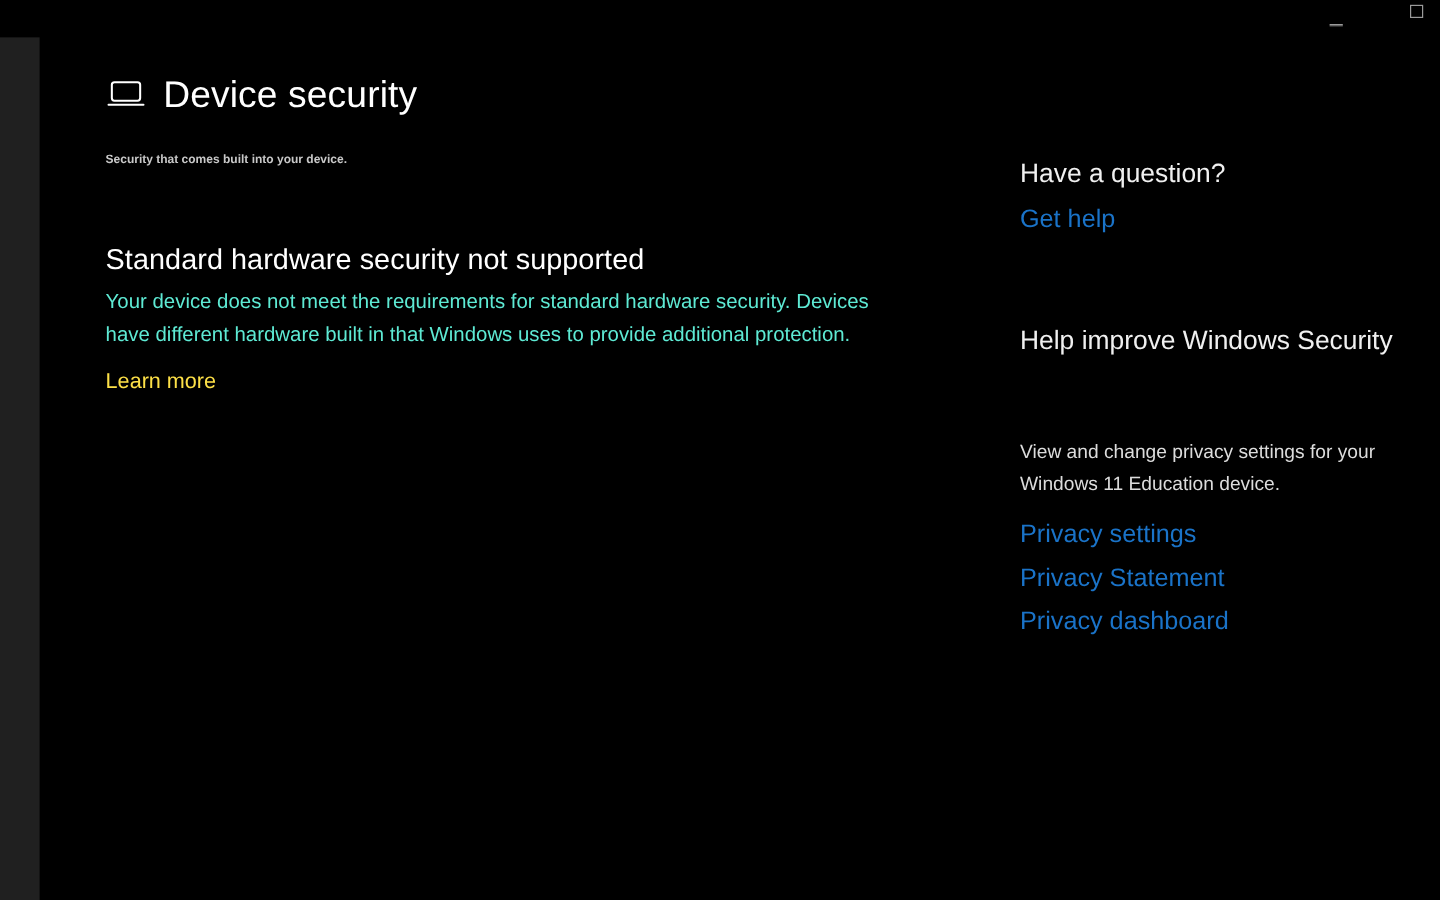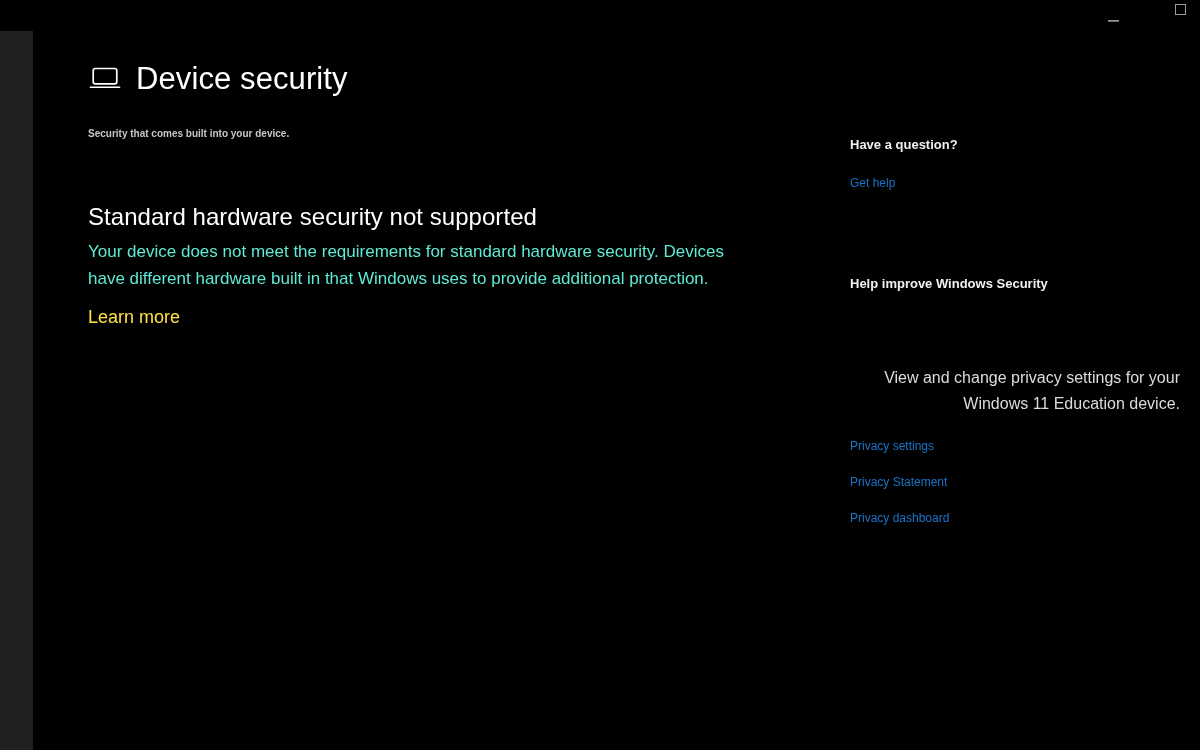--- a/index.html
+++ b/index.html
@@ -162,35 +162,34 @@
   
   #aside-column {
     position: absolute;
     left: 817px;
     top: 103px;
     width: 330px;
   }
   .aside-section + .aside-section { margin-top: 0; }
 
   .aside-heading {
-    font-size: 13px;
+    font-size: 22px;
     line-height: 22px;
-    font-weight: 700;
+    font-weight: 400;
     color: #f0f0f0;
   }
   .aside-body {
     font-size: 16px;
     line-height: 26px;
     color: #dcdcdc;
     font-weight: 400;
-    text-align: right;
   }
   .aside-link {
     display: block;
-    font-size: 12px;
+    font-size: 21px;
     line-height: 22px;
     color: #1a73c8;
     text-decoration: none;
     cursor: pointer;
   }
 
   #section-question { margin-top: 0; }
   #link-get-help { margin-top: 16px; }
 
   #section-feedback { margin-top: 79px; }

